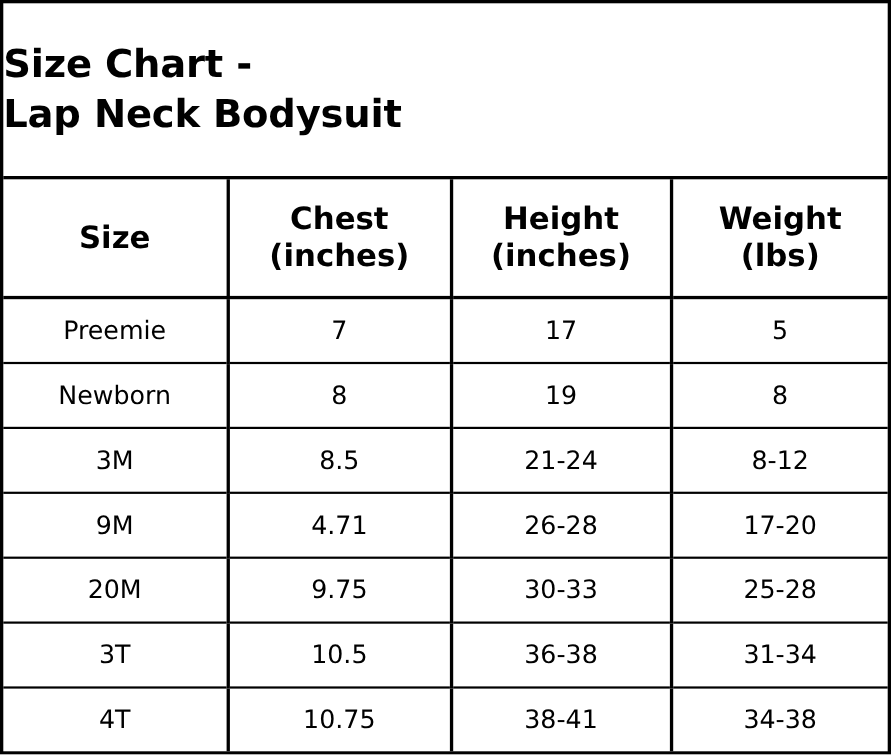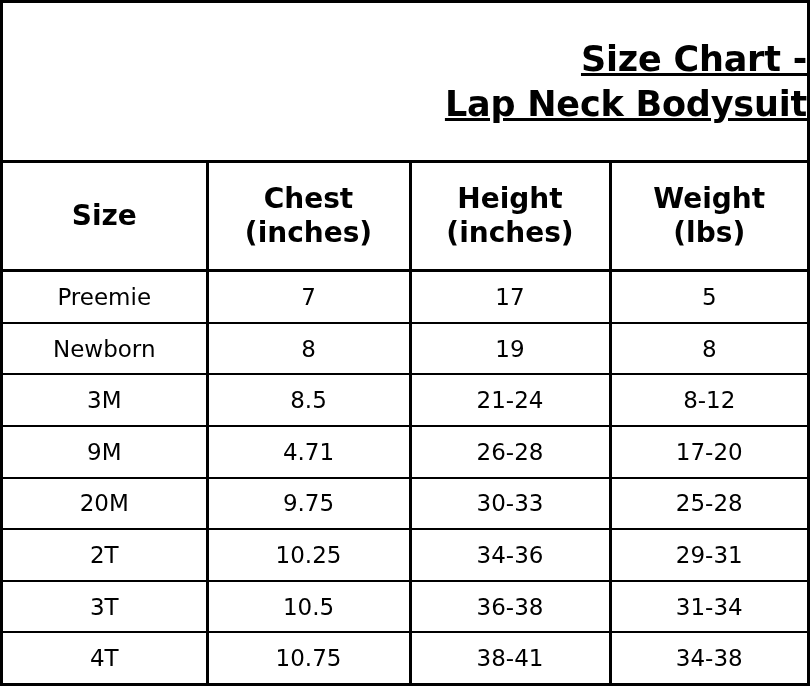--- a/index.html
+++ b/index.html
@@ -21,24 +21,23 @@
     border: 3px solid #000000;
     display: flex;
     flex-direction: column;
   }
   .title-block {
     height: 160px;
     box-sizing: border-box;
     border-bottom: 3px solid #000000;
     display: flex;
     flex-direction: column;
-    align-items: flex-end;
+    align-items: flex-start;
     justify-content: center;
     text-align: center;
-    text-decoration: underline;
   }
   .title-line {
     font-size: 35px;
     font-weight: bold;
     line-height: 1.28;
     letter-spacing: -0.2px;
   }
   table.size-table {
     border-collapse: collapse;
     width: 100%;
@@ -140,26 +139,20 @@
         <td>26-28</td>
         <td>17-20</td>
       </tr>
       <tr>
         <td>20M</td>
         <td>9.75</td>
         <td>30-33</td>
         <td>25-28</td>
       </tr>
       <tr>
-        <td>2T</td>
-        <td>10.25</td>
-        <td>34-36</td>
-        <td>29-31</td>
-      </tr>
-      <tr>
         <td>3T</td>
         <td>10.5</td>
         <td>36-38</td>
         <td>31-34</td>
       </tr>
       <tr>
         <td>4T</td>
         <td>10.75</td>
         <td>38-41</td>
         <td>34-38</td>

